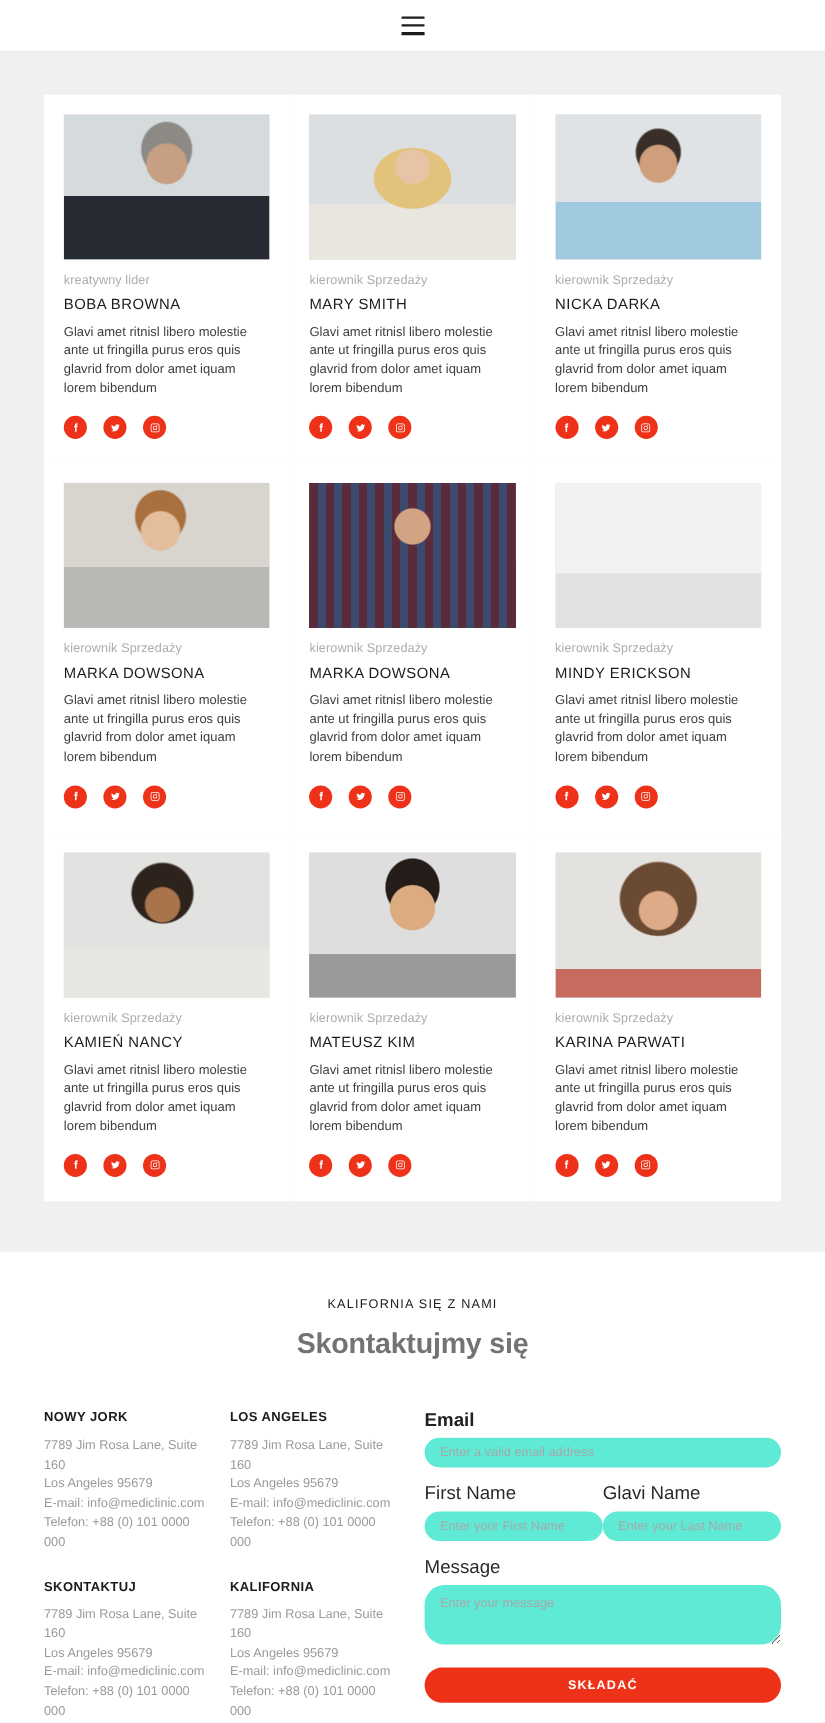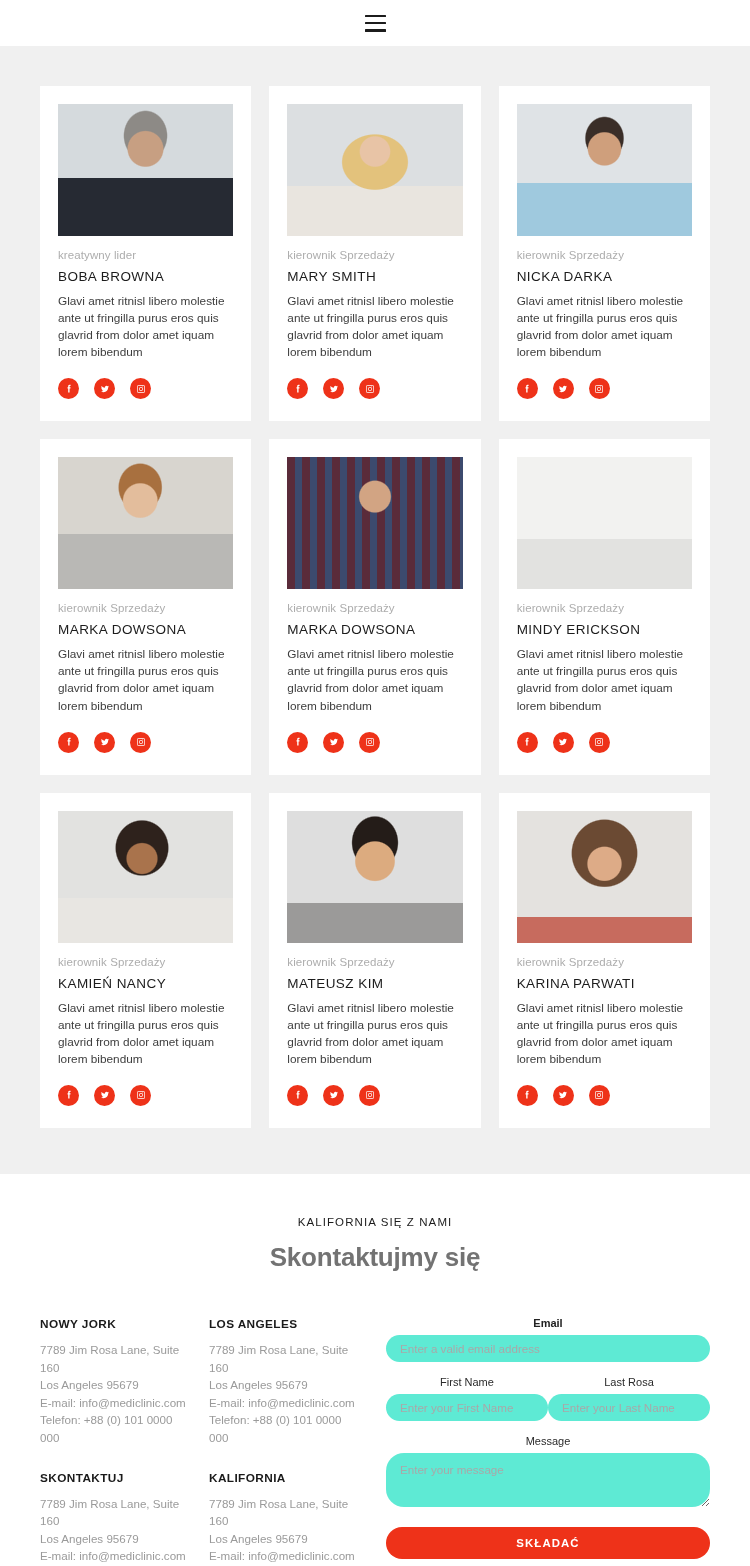--- a/index.html
+++ b/index.html
@@ -36,21 +36,20 @@
   }
 
   
   .team-section {
     background: #f0f0f0;
     padding: 40px 40px 46px 40px;
   }
   .team-grid {
     display: grid;
     grid-template-columns: repeat(3, 1fr);
-    gap: 18px;
   }
   .member-card {
     background: #ffffff;
     padding: 18px 18px 22px 18px;
   }
   .member-photo {
     width: 100%;
     height: 132px;
     overflow: hidden;
     position: relative;
@@ -133,26 +132,25 @@
     letter-spacing: .4px;
   }
   .addr-lines {
     margin-top: 10px;
     font-size: 11.6px;
     line-height: 1.52;
     color: #9a9a9a;
   }
   .form-col { flex: 1; padding-left: 14px; }
   .field-label {
-    font-size: 11px;
+    font-size: 17px;
     color: #222;
     font-weight: bold;
     margin-bottom: 6px;
     display: block;
-    text-align: center;
   }
   .field-label.normal { font-weight: 400; color: #2a2a2a; }
   .inp {
     width: 100%;
     background: #5eead4;
     border: none;
     border-radius: 16px;
     padding: 8px 14px;
     font-size: 11.6px;
     color: #444;
@@ -474,21 +472,21 @@
     <div class="form-col">
       <label class="field-label">Email</label>
       <input class="inp" type="text" placeholder="Enter a valid email address" style="">
 
       <div class="row-two">
         <div>
           <label class="field-label normal">First Name</label>
           <input class="inp" type="text" placeholder="Enter your First Name" style="">
         </div>
         <div>
-          <label class="field-label normal">Last Rosa</label>
+          <label class="field-label normal">Glavi Name</label>
           <input class="inp" type="text" placeholder="Enter your Last Name" style="">
         </div>
       </div>
 
       <div class="msg-wrap">
         <label class="field-label normal">Message</label>
         <textarea class="inp" placeholder="Enter your message" style=""></textarea>
       </div>
 
       <button class="submit-btn">SKŁADAĆ</button>

